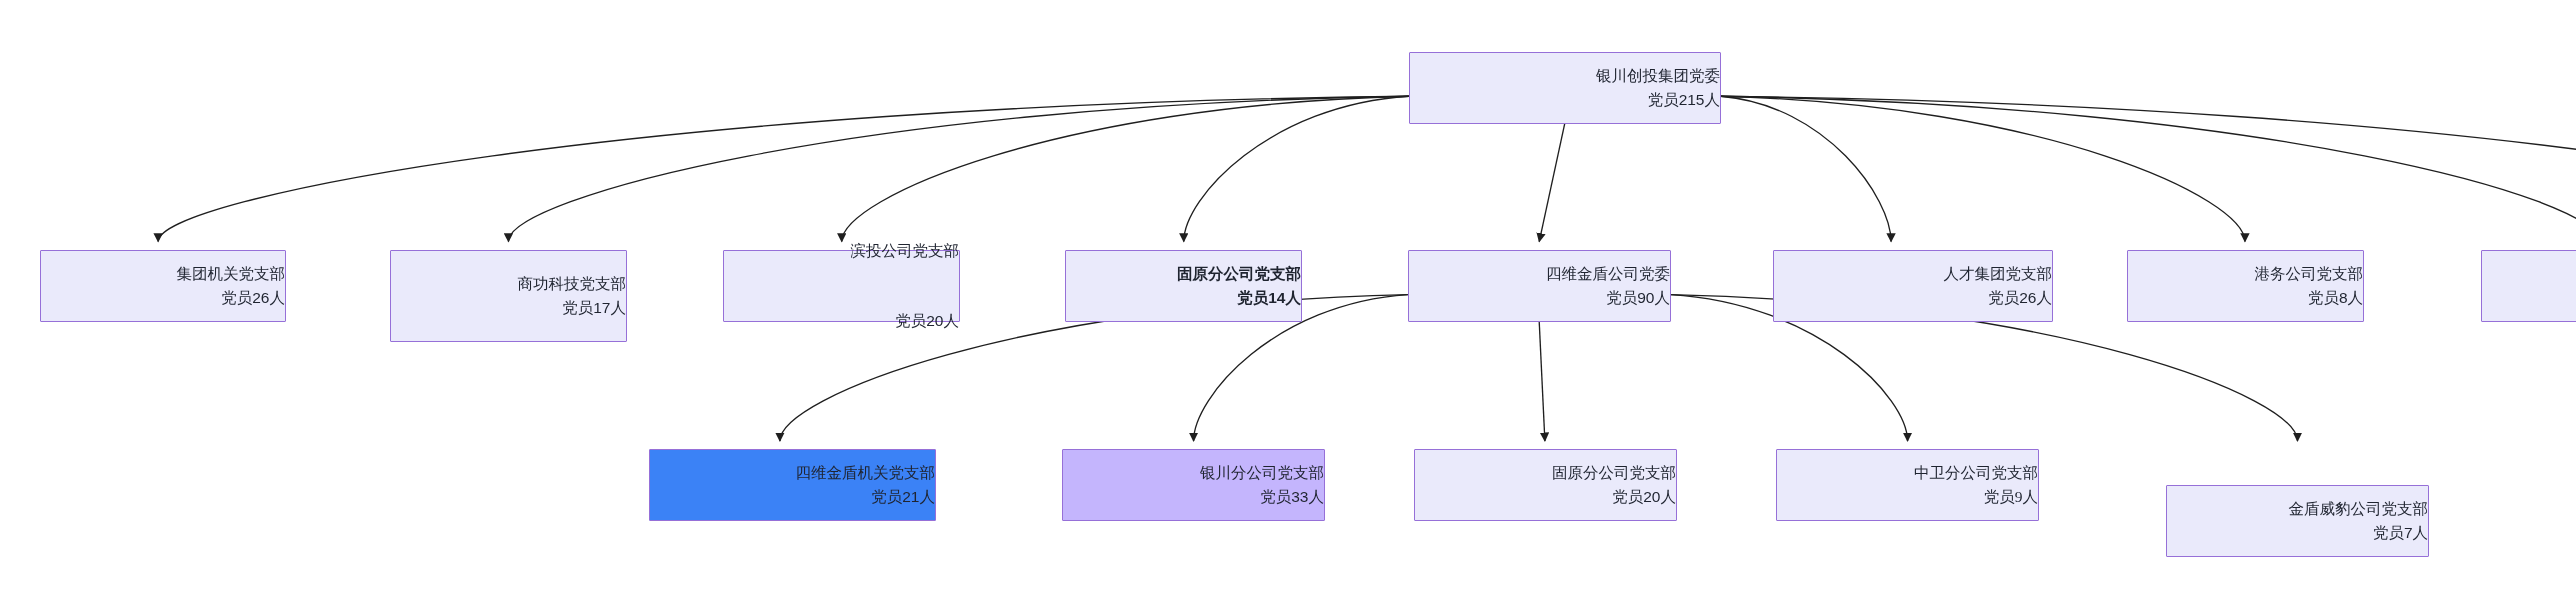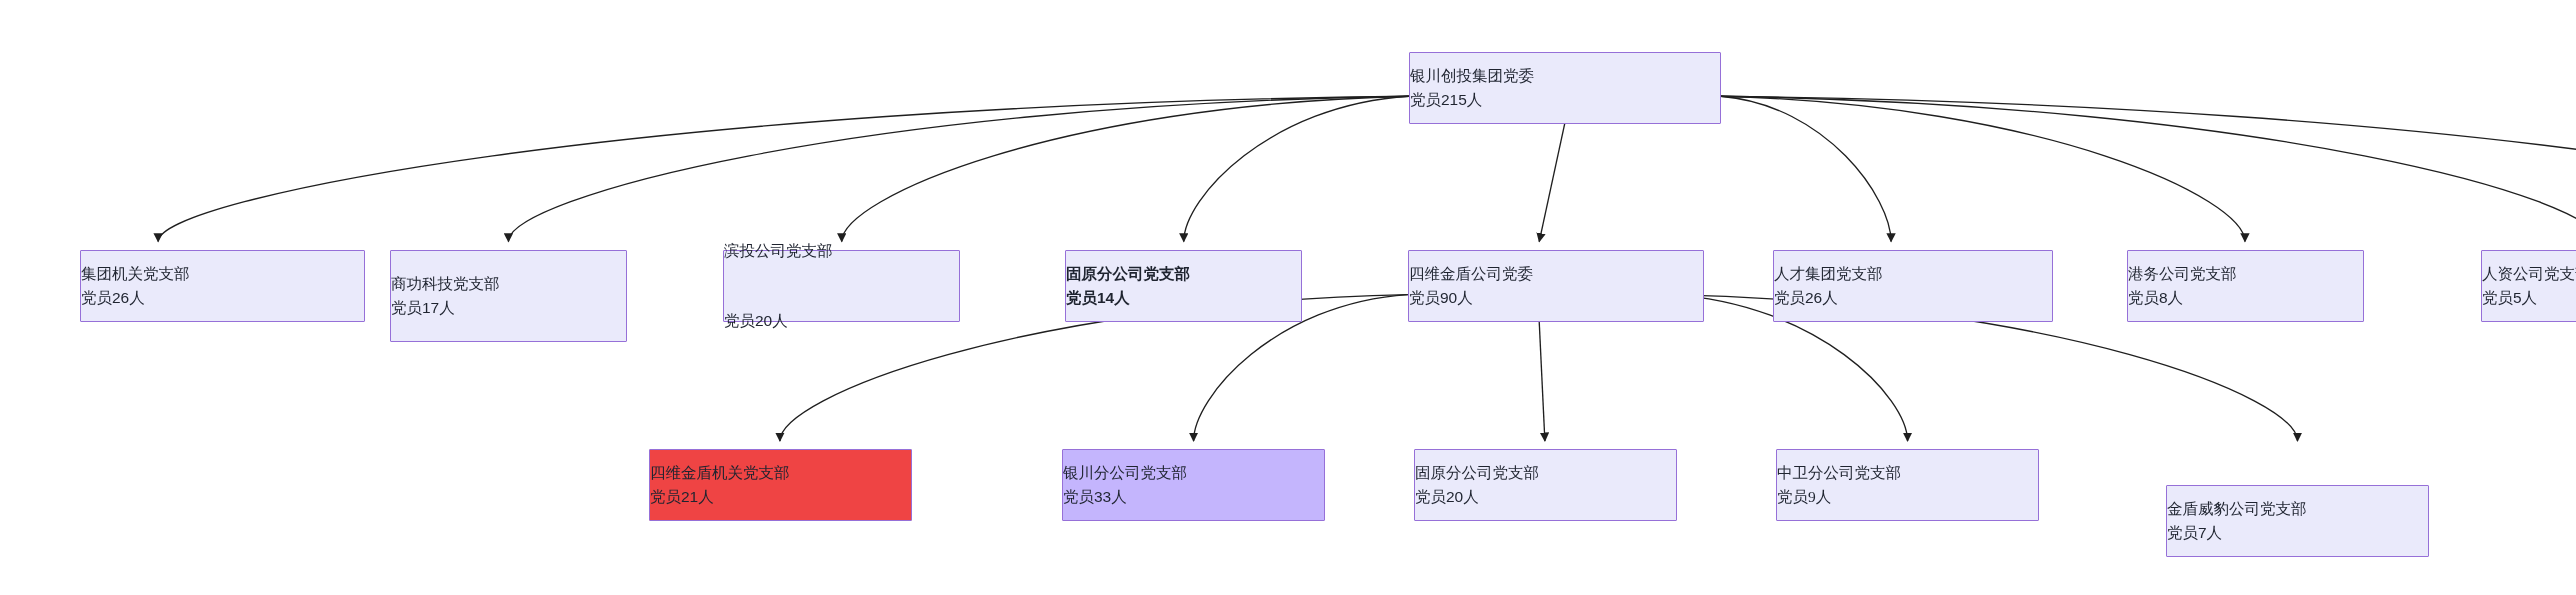--- a/index.html
+++ b/index.html
@@ -28,21 +28,21 @@
     pointer-events: none;
   }
   .node {
     position: absolute;
     box-sizing: border-box;
     background: #eaeafb;
     border: 1.5px solid #9670d8;
     border-radius: 1px;
     display: flex;
     flex-direction: column;
-    align-items: flex-start;
+    align-items: flex-end;
     justify-content: center;
     color: #1f2430;
     font-size: 15.5px;
     line-height: 1.52;
     text-align: center;
     white-space: nowrap;
   }
   .node.bold {
     font-weight: bold;
   }
@@ -76,53 +76,53 @@
         <path d="M 2988 625 L 2999 856" fill="none" stroke="#1f1f1f" stroke-width="2.6" marker-end="url(#arrow)"></path>
         <path d="M 3243 571.8 C 3528.2 588.852, 3703 770.74, 3703 856" fill="none" stroke="#1f1f1f" stroke-width="2.6" marker-end="url(#arrow)"></path>
         <path d="M 3243 571.8 C 3997.54 588.852, 4460 770.74, 4460 856" fill="none" stroke="#1f1f1f" stroke-width="2.6" marker-end="url(#arrow)"></path>
       </g>
   </svg>
   <div id="node-layer">
       <div class="node" style="left: 1409px; top: 52px; width: 312px; height: 72px; background: rgb(234, 234, 251); border-color: rgb(150, 112, 216); color: rgb(31, 36, 48);">
         <span class="line1">银川创投集团党委</span>
         <span class="line2">党员215人</span>
       </div>
-      <div class="node" style="left: 40px; top: 250px; width: 285px; height: 72px; background: rgb(234, 234, 251); border-color: rgb(150, 112, 216); color: rgb(31, 36, 48); margin-left: 40px;">
+      <div class="node" style="left: 40px; top: 250px; width: 246px; height: 72px; background: rgb(234, 234, 251); border-color: rgb(150, 112, 216); color: rgb(31, 36, 48);">
         <span class="line1">集团机关党支部</span>
         <span class="line2">党员26人</span>
       </div>
       <div class="node" style="left: 390px; top: 250px; width: 237px; height: 92px; background: rgb(234, 234, 251); border-color: rgb(150, 112, 216); color: rgb(31, 36, 48);">
         <span class="line1">商功科技党支部</span>
         <span class="line2">党员17人</span>
       </div>
       <div class="node" style="left: 723px; top: 250px; width: 237px; height: 72px; background: rgb(234, 234, 251); border-color: rgb(150, 112, 216); color: rgb(31, 36, 48); gap: 46px;">
         <span class="line1">滨投公司党支部</span>
         <span class="line2">党员20人</span>
       </div>
       <div class="node bold" style="left: 1065px; top: 250px; width: 237px; height: 72px; background: rgb(234, 234, 251); border-color: rgb(150, 112, 216); color: rgb(31, 36, 48);">
         <span class="line1">固原分公司党支部</span>
         <span class="line2">党员14人</span>
       </div>
-      <div class="node" style="left: 1408px; top: 250px; width: 296px; height: 72px; background: rgb(234, 234, 251); border-color: rgb(150, 112, 216); color: rgb(31, 36, 48);">
+      <div class="node" style="left: 1408px; top: 250px; width: 263px; height: 72px; background: rgb(234, 234, 251); border-color: rgb(150, 112, 216); color: rgb(31, 36, 48);">
         <span class="line1">四维金盾公司党委</span>
         <span class="line2">党员90人</span>
       </div>
       <div class="node" style="left: 1773px; top: 250px; width: 280px; height: 72px; background: rgb(234, 234, 251); border-color: rgb(150, 112, 216); color: rgb(31, 36, 48);">
         <span class="line1">人才集团党支部</span>
         <span class="line2">党员26人</span>
       </div>
       <div class="node" style="left: 2127px; top: 250px; width: 237px; height: 72px; background: rgb(234, 234, 251); border-color: rgb(150, 112, 216); color: rgb(31, 36, 48);">
         <span class="line1">港务公司党支部</span>
         <span class="line2">党员8人</span>
       </div>
       <div class="node" style="left: 2481px; top: 250px; width: 237px; height: 72px; background: rgb(234, 234, 251); border-color: rgb(150, 112, 216); color: rgb(31, 36, 48);">
         <span class="line1">人资公司党支部</span>
         <span class="line2">党员5人</span>
       </div>
-      <div class="node" style="left: 649px; top: 449px; width: 263px; height: 72px; background: #ef4444; border-color: rgb(150, 112, 216); color: rgb(31, 36, 48);">
+      <div class="node" style="left: 649px; top: 449px; width: 287px; height: 72px; background: #3b82f6; border-color: rgb(150, 112, 216); color: rgb(31, 36, 48);">
         <span class="line1">四维金盾机关党支部</span>
         <span class="line2">党员21人</span>
       </div>
       <div class="node" style="left: 1062px; top: 449px; width: 263px; height: 72px; background: #c4b5fd; border-color: rgb(150, 112, 216); color: rgb(31, 36, 48);">
         <span class="line1">银川分公司党支部</span>
         <span class="line2">党员33人</span>
       </div>
       <div class="node" style="left: 1414px; top: 449px; width: 263px; height: 72px; background: rgb(234, 234, 251); border-color: rgb(150, 112, 216); color: rgb(31, 36, 48);">
         <span class="line1">固原分公司党支部</span>
         <span class="line2">党员20人</span>

